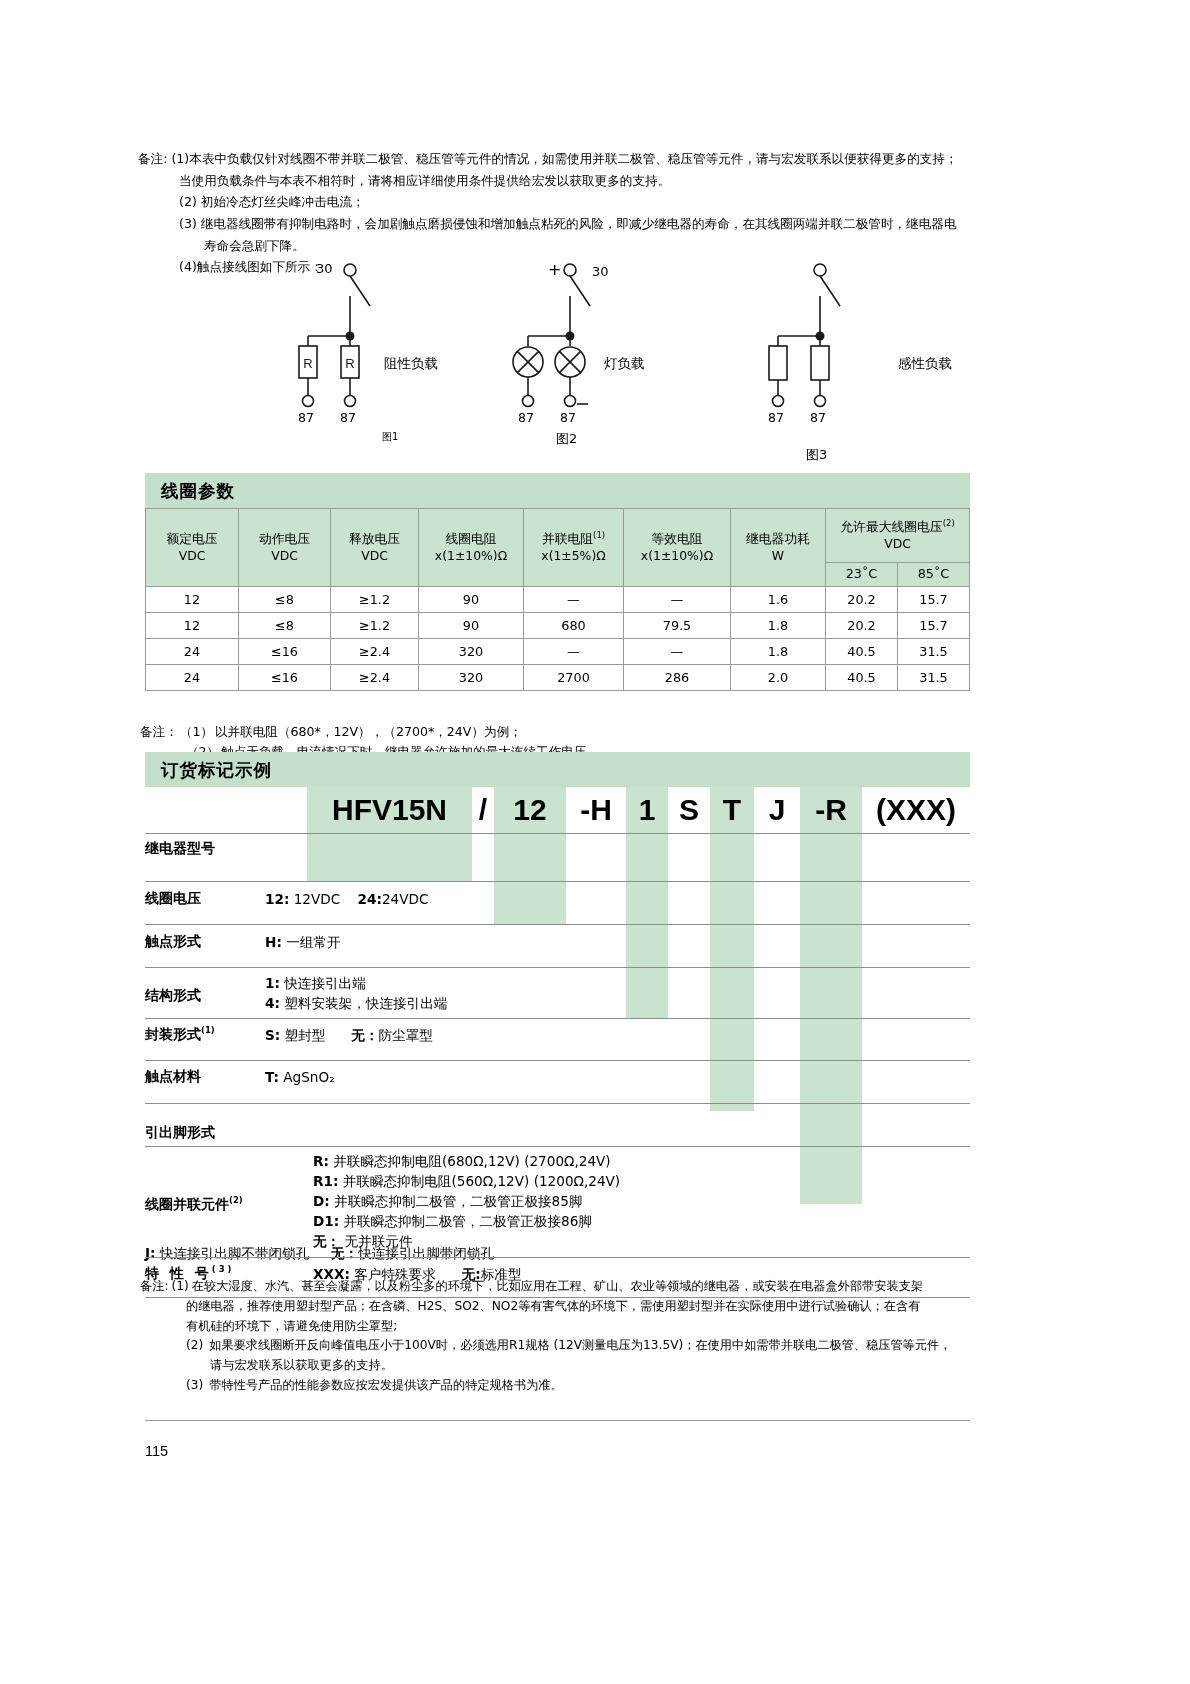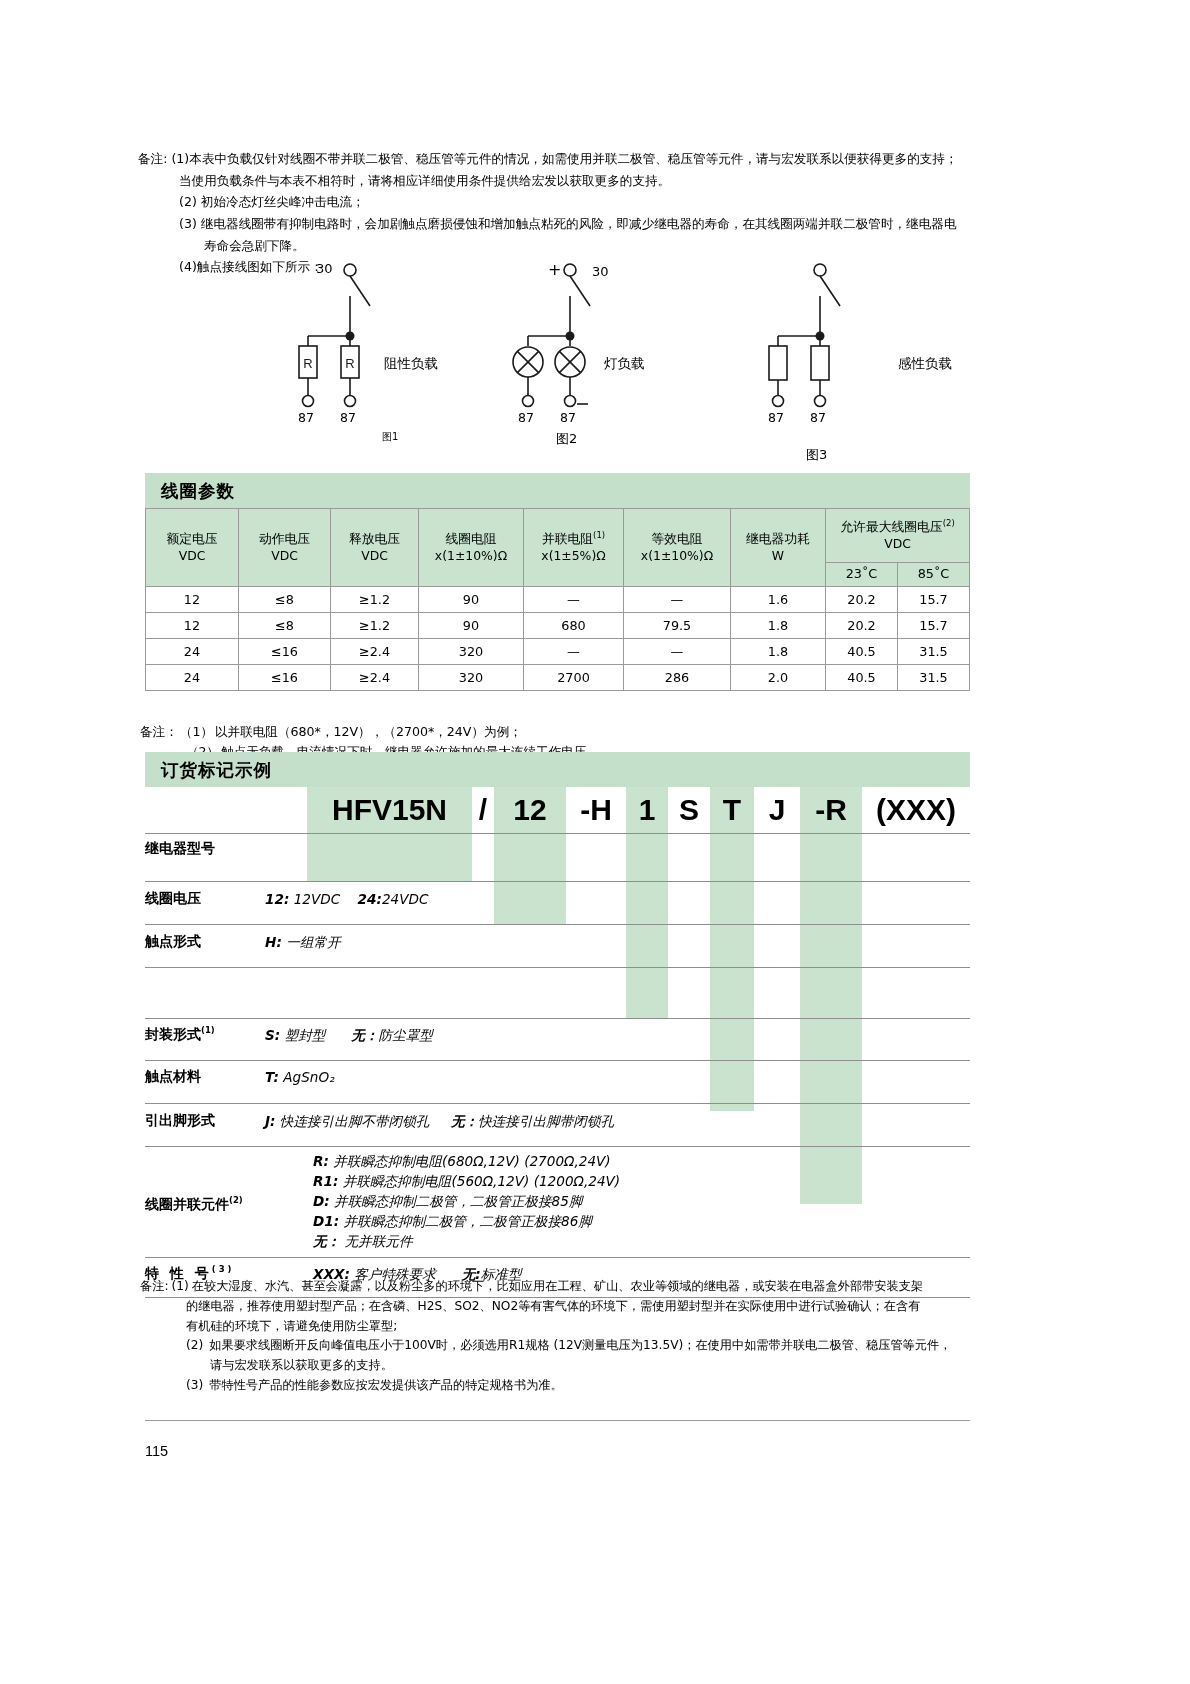--- a/index.html
+++ b/index.html
@@ -134,21 +134,21 @@
     font-size: 13.4px;
   }
   .desc-label {
     width: 120px;
     flex: 0 0 120px;
     font-weight: bold;
     font-size: 14px;
     line-height: 1.35;
   }
   .desc-label.sp { letter-spacing: 3px; }
-  .desc-text { flex: 1; line-height: 1.48; font-size: 13.6px; font-style: italic; }
+  .desc-text { flex: 1; line-height: 1.48; font-size: 13.6px; }
   .desc-text b { font-weight: bold; }
   .hr-line {
     position: absolute;
     left: 0; width: 825px;
     border-top: 1px solid #8e8e8e;
     height: 0;
   }
 
   
   .bottom-notes {
@@ -441,20 +441,33 @@
     <div class="hr-line" style="top:137px;"></div>
     <div class="desc-row" style="top:145px;">
       <div class="desc-label">触点形式</div>
       <div class="desc-text">
         <b>H:</b>
         <span>一组常开</span>
       </div>
     </div>
 
     <div class="hr-line" style="top:180px;"></div>
+    <div class="desc-row" style="top:186px;">
+      <div class="desc-label" style="padding-top:13px;">结构形式</div>
+      <div class="desc-text">
+        <div>
+          <b>1:</b>
+          <span>快连接引出端</span>
+        </div>
+        <div>
+          <b>4:</b>
+          <span>塑料安装架，快连接引出端</span>
+        </div>
+      </div>
+    </div>
 
     <div class="hr-line" style="top:231px;"></div>
     <div class="desc-row" style="top:238px;">
       <div class="desc-label"><span>封装形式</span><sup>(1)</sup></div>
       <div class="desc-text">
         <b>S:</b>
         <span>塑封型</span>
         &nbsp;&nbsp;&nbsp;&nbsp;
         <b>无：</b><span>防尘罩型</span>
       </div>
@@ -463,21 +476,21 @@
     <div class="hr-line" style="top:273px;"></div>
     <div class="desc-row" style="top:280px;">
       <div class="desc-label">触点材料</div>
       <div class="desc-text">
         <b>T:</b>
         <span>AgSnO₂</span>
       </div>
     </div>
 
     <div class="hr-line" style="top:316px;"></div>
-    <div class="desc-row" style="top:324px;">
+    <div class="desc-row" style="top:336px;flex-direction:column;">
       <div class="desc-label">引出脚形式</div>
       <div class="desc-text">
         <b>J:</b>
         <span>快连接引出脚不带闭锁孔</span>
         &nbsp;&nbsp;&nbsp;
         <b>无：</b><span>快连接引出脚带闭锁孔</span>
       </div>
     </div>
 
     <div class="hr-line" style="top:359px;"></div>

